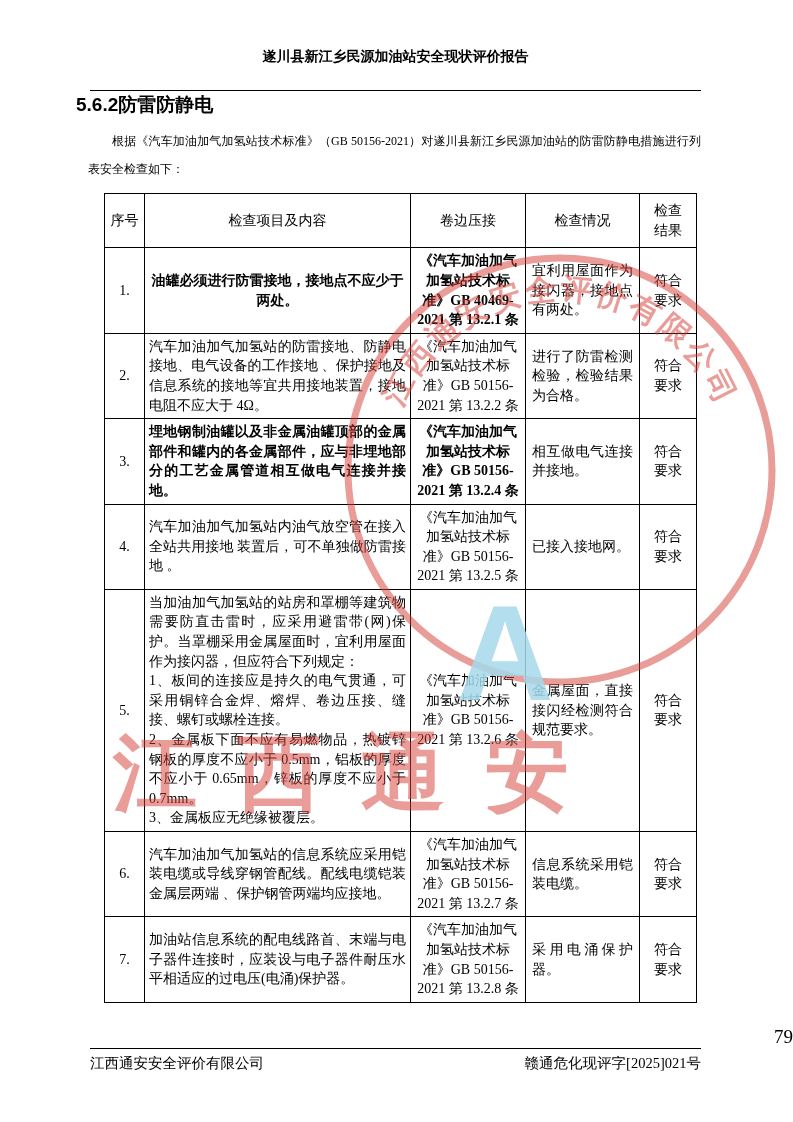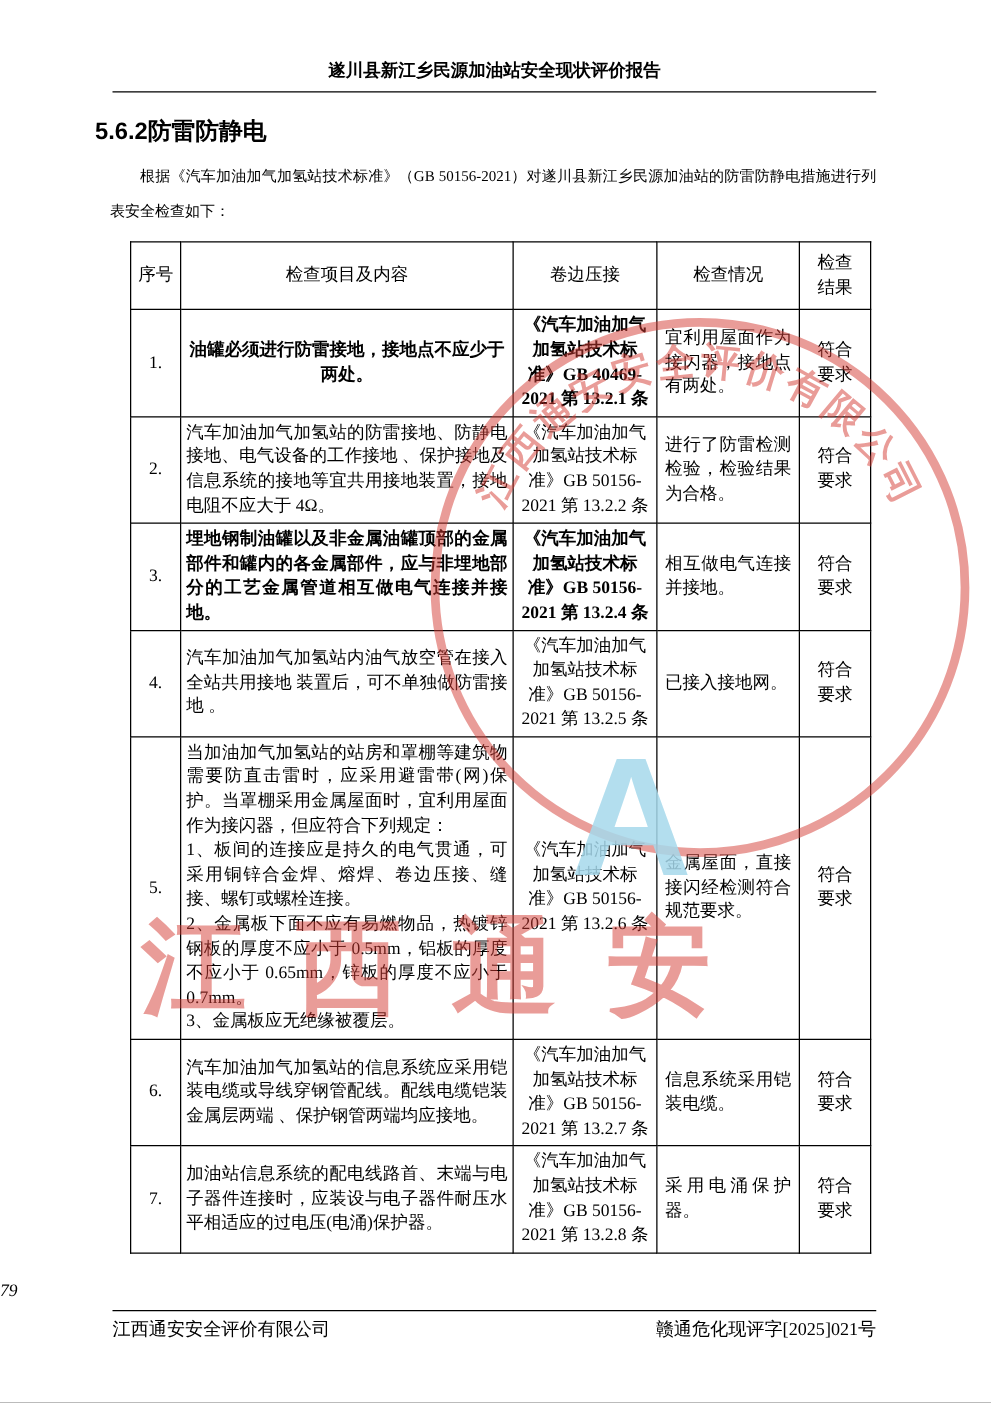--- a/index.html
+++ b/index.html
@@ -10,21 +10,21 @@
     background: #ffffff;
     overflow: hidden;
     font-family: "Liberation Serif", "DejaVu Serif", serif;
     color: #000;
   }
   
   .header {
     position: absolute; top: 48px; left: 90px; right: 92px;
     text-align: center;
     font-size: 14px; font-weight: bold;
-    padding-bottom: 7px;
+    padding-bottom: 24px;
     border-bottom: 1.5px solid #000;
   }
   
   .content { position: absolute; top: 92px; left: 76px; right: 92px; z-index: 1; }
   .section-heading {
     margin: 0;
     font-family: "Liberation Sans", "DejaVu Sans", sans-serif;
     font-size: 19px; font-weight: bold;
   }
   .intro {
@@ -62,21 +62,21 @@
   td.col-no { text-align: center; }
   td.col-item { text-align: justify; white-space: pre-line; }
   td.col-item.center { text-align: center; }
   td.col-basis { text-align: center; white-space: pre-line; }
   td.col-situation { text-align: justify; padding-left: 6px; padding-right: 6px; }
   td.col-result { text-align: center; white-space: pre-line; }
   .bold { font-weight: bold; }
   
   .page-number {
     position: absolute; top: 1026px; left: 0; right: 0;
-    text-align: left; font-size: 14px; z-index: 1; font-style: italic;
+    text-align: right; font-size: 19px; z-index: 1;
   }
   .footer {
     position: absolute; top: 1048px; left: 90px; right: 92px;
     border-top: 1.5px solid #000;
     padding-top: 5px;
     display: flex; justify-content: space-between;
     font-size: 14.5px; z-index: 1;
   }
   
   .watermark {

